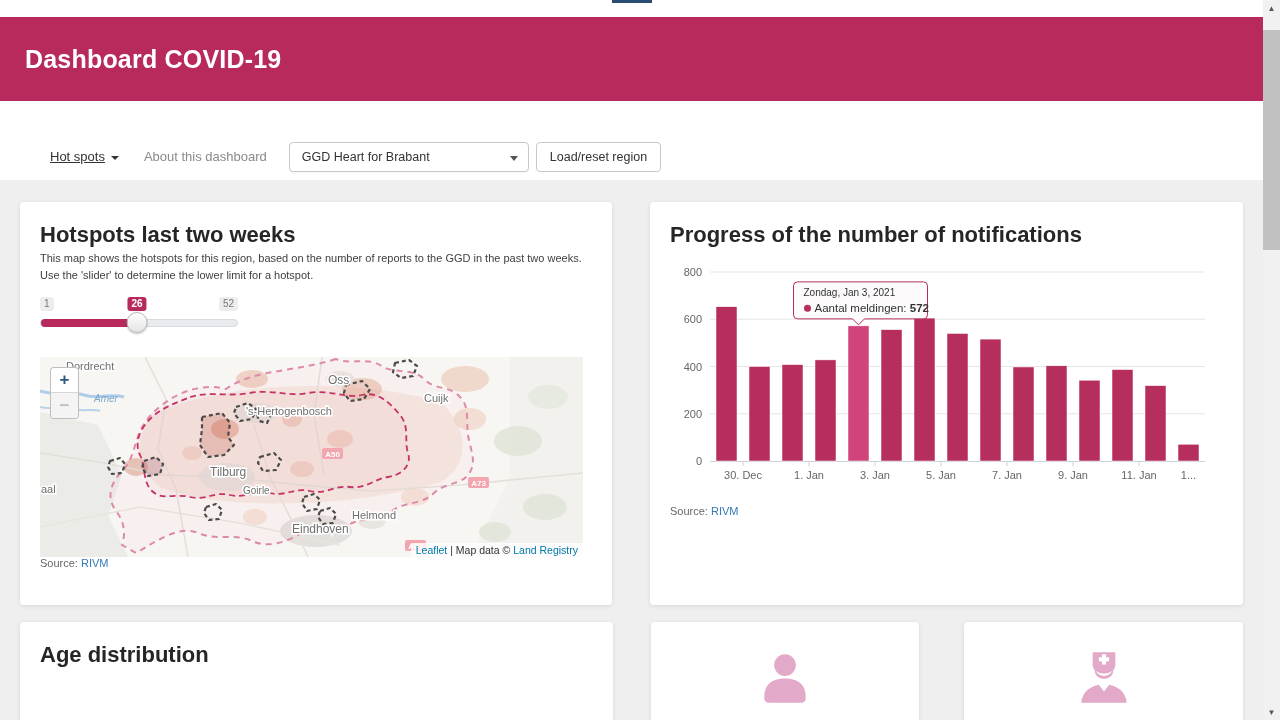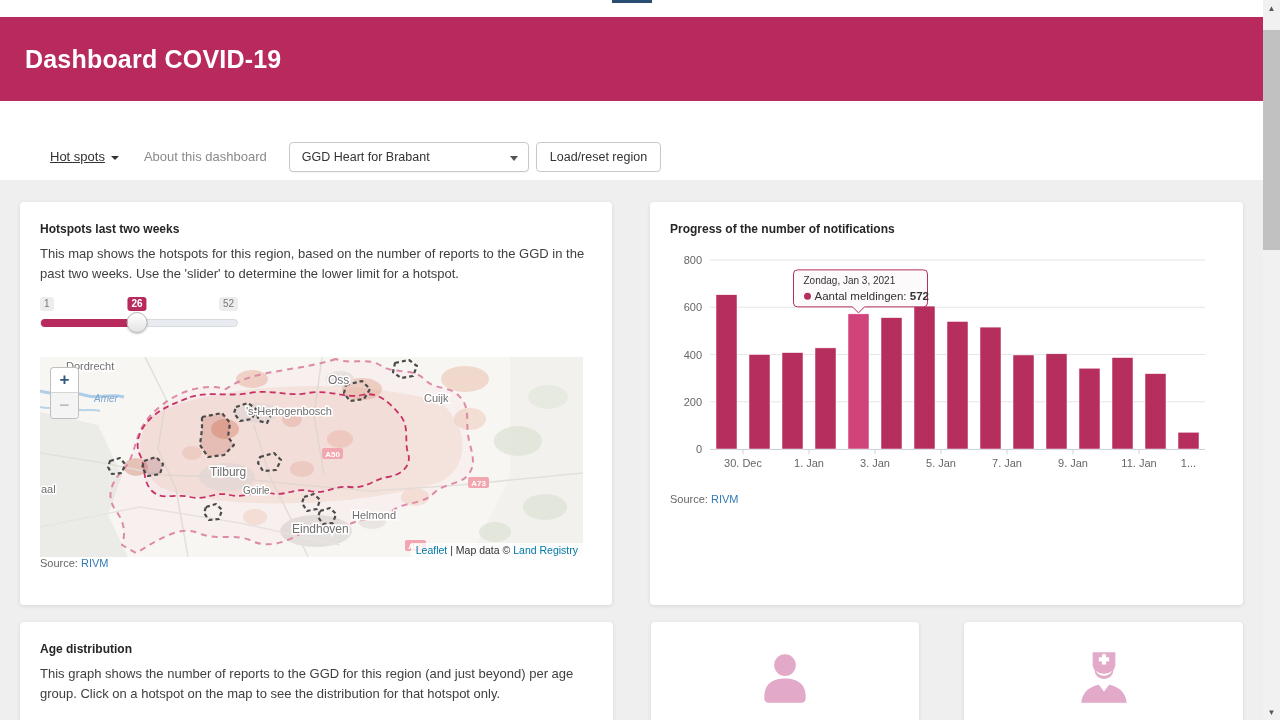--- a/index.html
+++ b/index.html
@@ -42,22 +42,22 @@
   .content { position:absolute; left:0; top:180px; width:1263px; height:540px; background:#efeff0;
              padding:22px 20px 0 20px; overflow:hidden; }
   .row { display:flex; gap:38px; }
   .row2 { margin-top:17px; gap:38px; }
   .card { background:#fff; border-radius:4px; box-shadow:0 1px 4px rgba(0,0,0,0.10); }
   .card-lg { width:593px; height:403px; padding:20px; }
   .card-age { width:593px; height:200px; padding:20px; }
   .card-icon1 { width:269px; height:200px; display:flex; justify-content:center; padding-top:26px; }
   .card-icon2 { width:279px; height:200px; display:flex; justify-content:center; padding-top:26px; }
   .card-icon2 { margin-left:7px; }
-  .card-title { font-size:12px; font-weight:bold; color:#262626; }
-  .card-desc { font-size:13px; color:#404040; line-height:1.5; margin-top:8px; }
+  .card-title { font-size:22px; font-weight:bold; color:#262626; }
+  .card-desc { font-size:11px; color:#404040; line-height:1.5; margin-top:2px; }
   .source-line { font-size:11px; color:#666; }
   .source-line a { color:#337ab7; text-decoration:none; cursor:pointer; }
 
   
   .slider-wrap { position:relative; width:198px; height:46px; margin-top:14px; }
   .chip { position:absolute; top:0; font-size:10px; padding:1px 4px; border-radius:3px;
           background:#ededed; color:#777; line-height:12px; }
   .chip-min { left:0; } .chip-max { right:0; }
   .chip-val { background:#b8295d; color:#fff; font-weight:bold; transform:translateX(-50%); }
   .track { position:absolute; left:0; right:0; top:22px; height:8px; border-radius:4px;
@@ -274,21 +274,20 @@
         <span>Source:</span>
         <a>RIVM</a>
       </div>
     </div>
   </div>
 
   <div class="row row2">
 
     <div class="card card-age">
       <div class="card-title">Age distribution</div>
-      <div class="card-desc">This graph shows the number of reports to the GGD for this region (and just beyond) per age group. Click on a hotspot on the map to see the distribution for that hotspot only.</div>
     </div>
 
     <div class="card card-icon1">
       <svg width="62" height="62" viewBox="0 0 60 60">
         <circle cx="30" cy="16.5" r="10.5" fill="#e2a9c8"></circle>
         <path d="M10,47 C10,34 19,29.5 30,29.5 C41,29.5 50,34 50,47 L50,49 a4,4 0 0 1 -4,4 L14,53 a4,4 0 0 1 -4,-4 Z" fill="#e2a9c8"></path>
       </svg>
     </div>
 
     <div class="card card-icon2">

